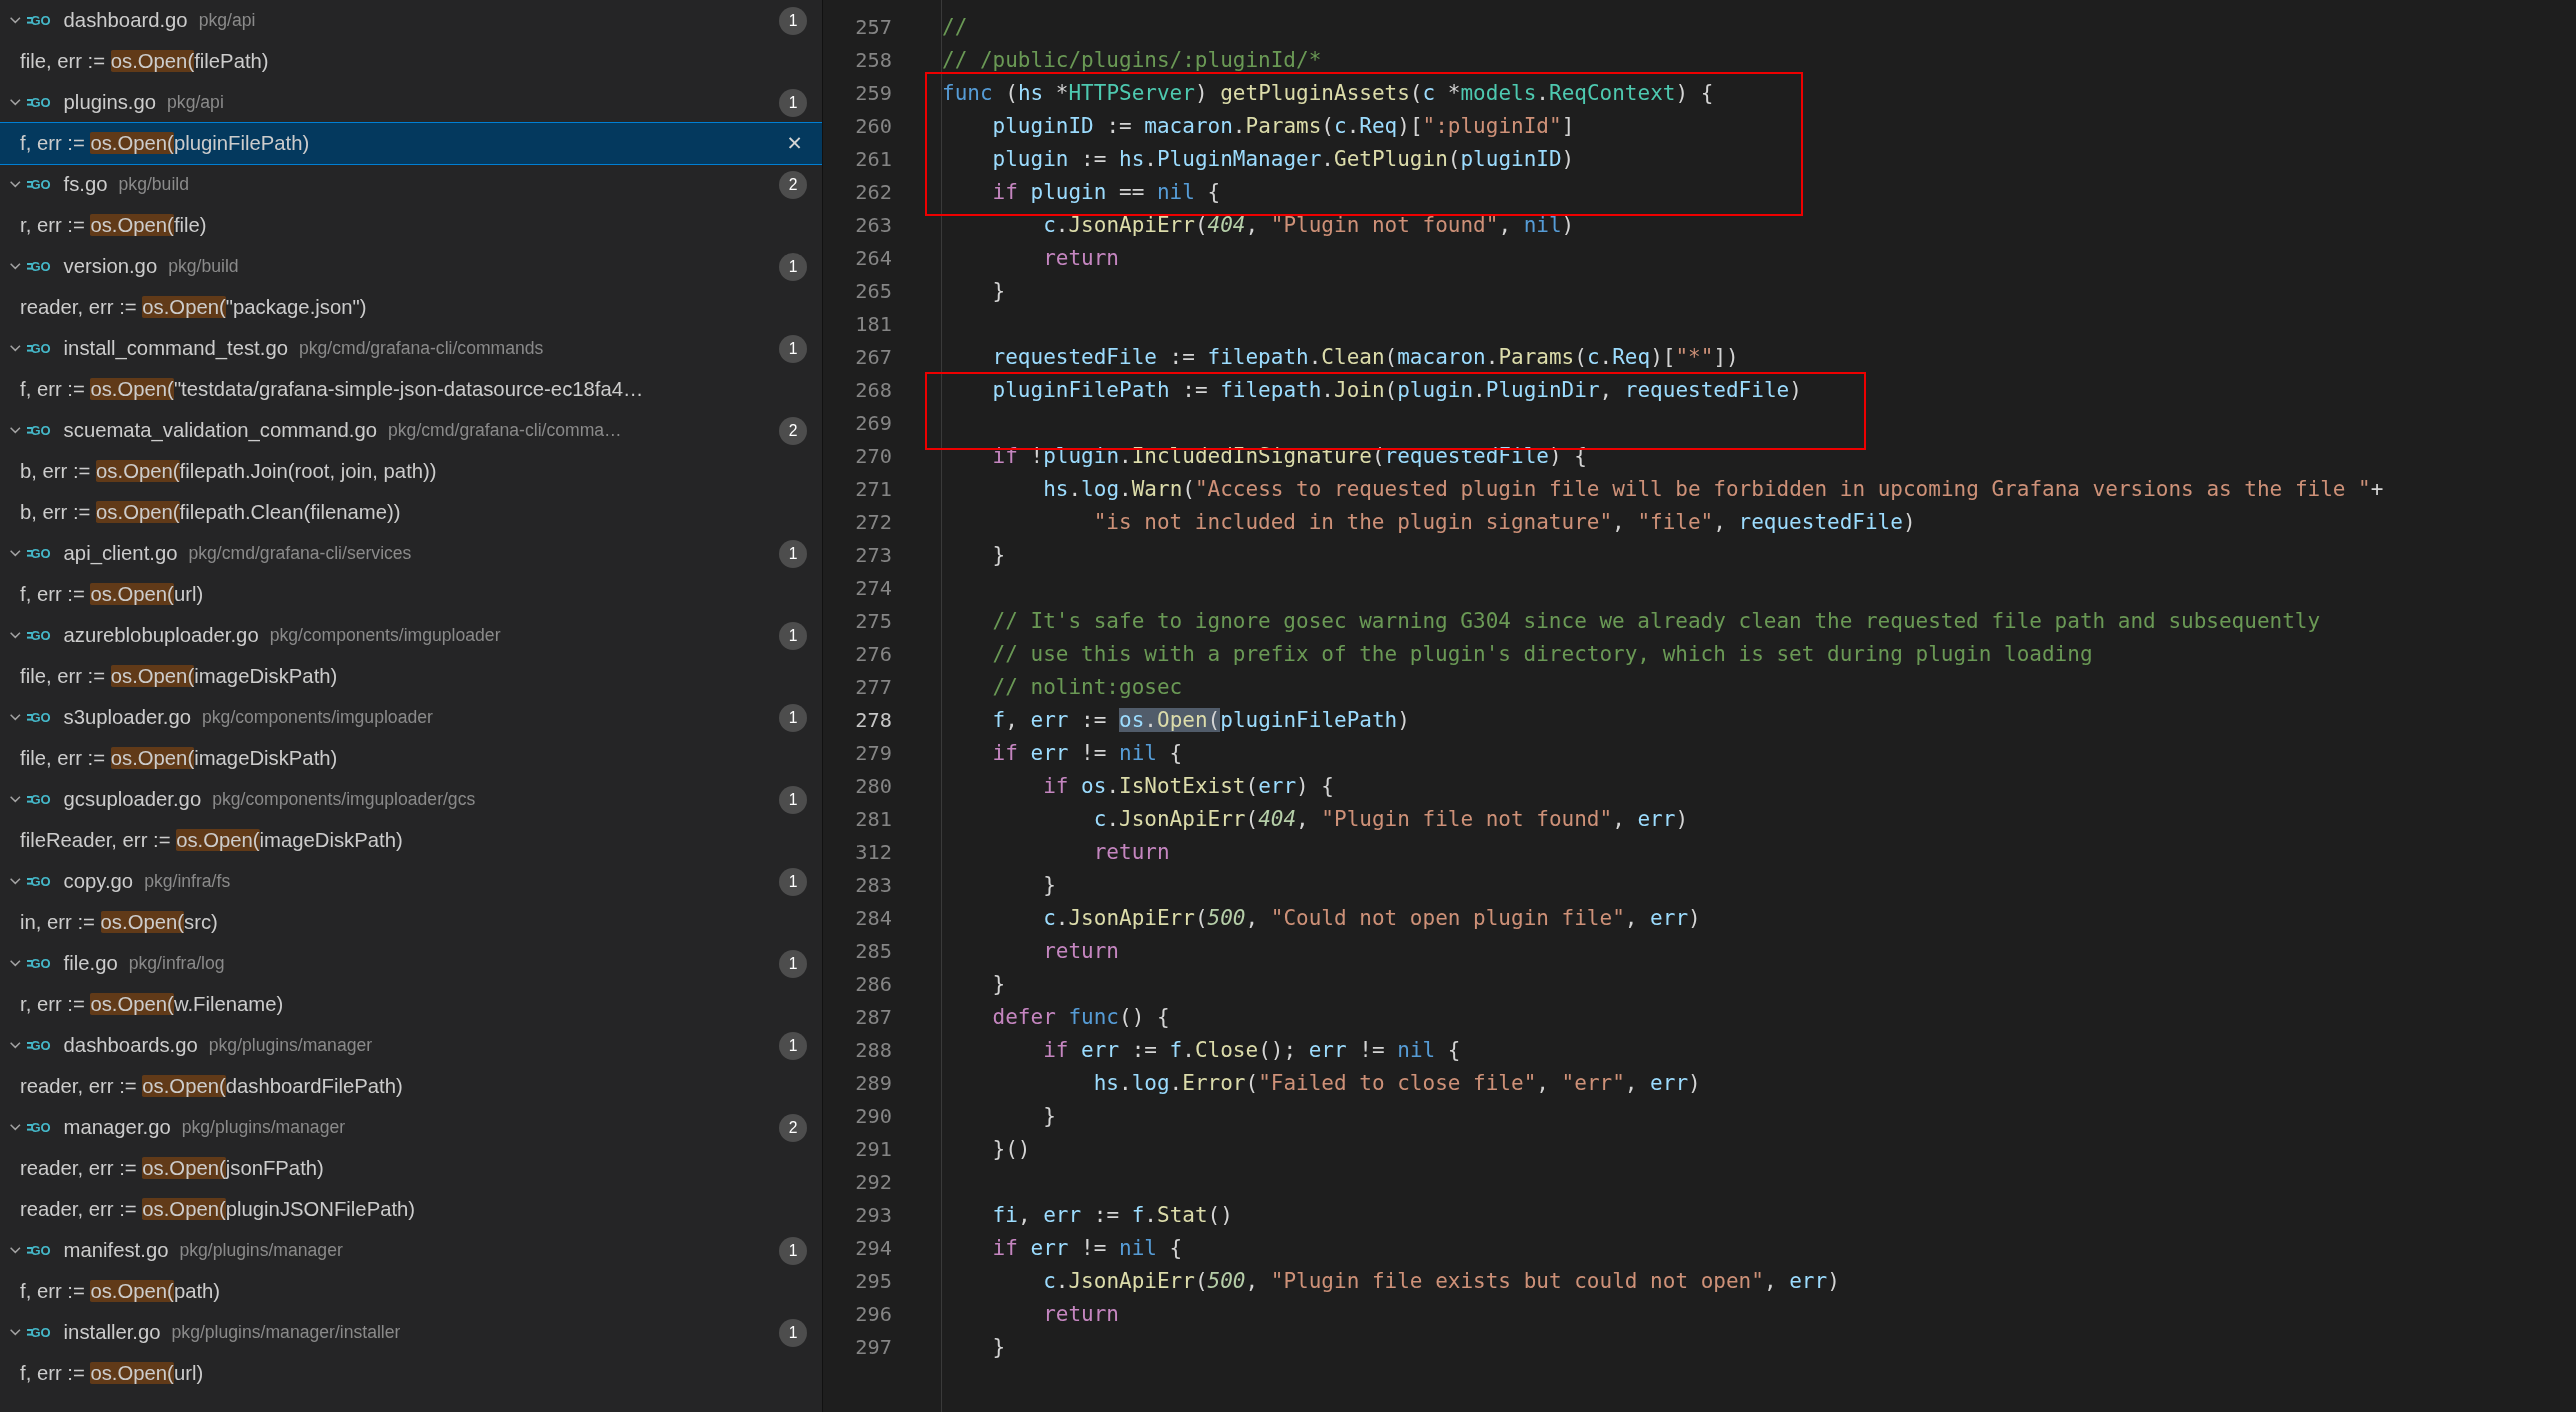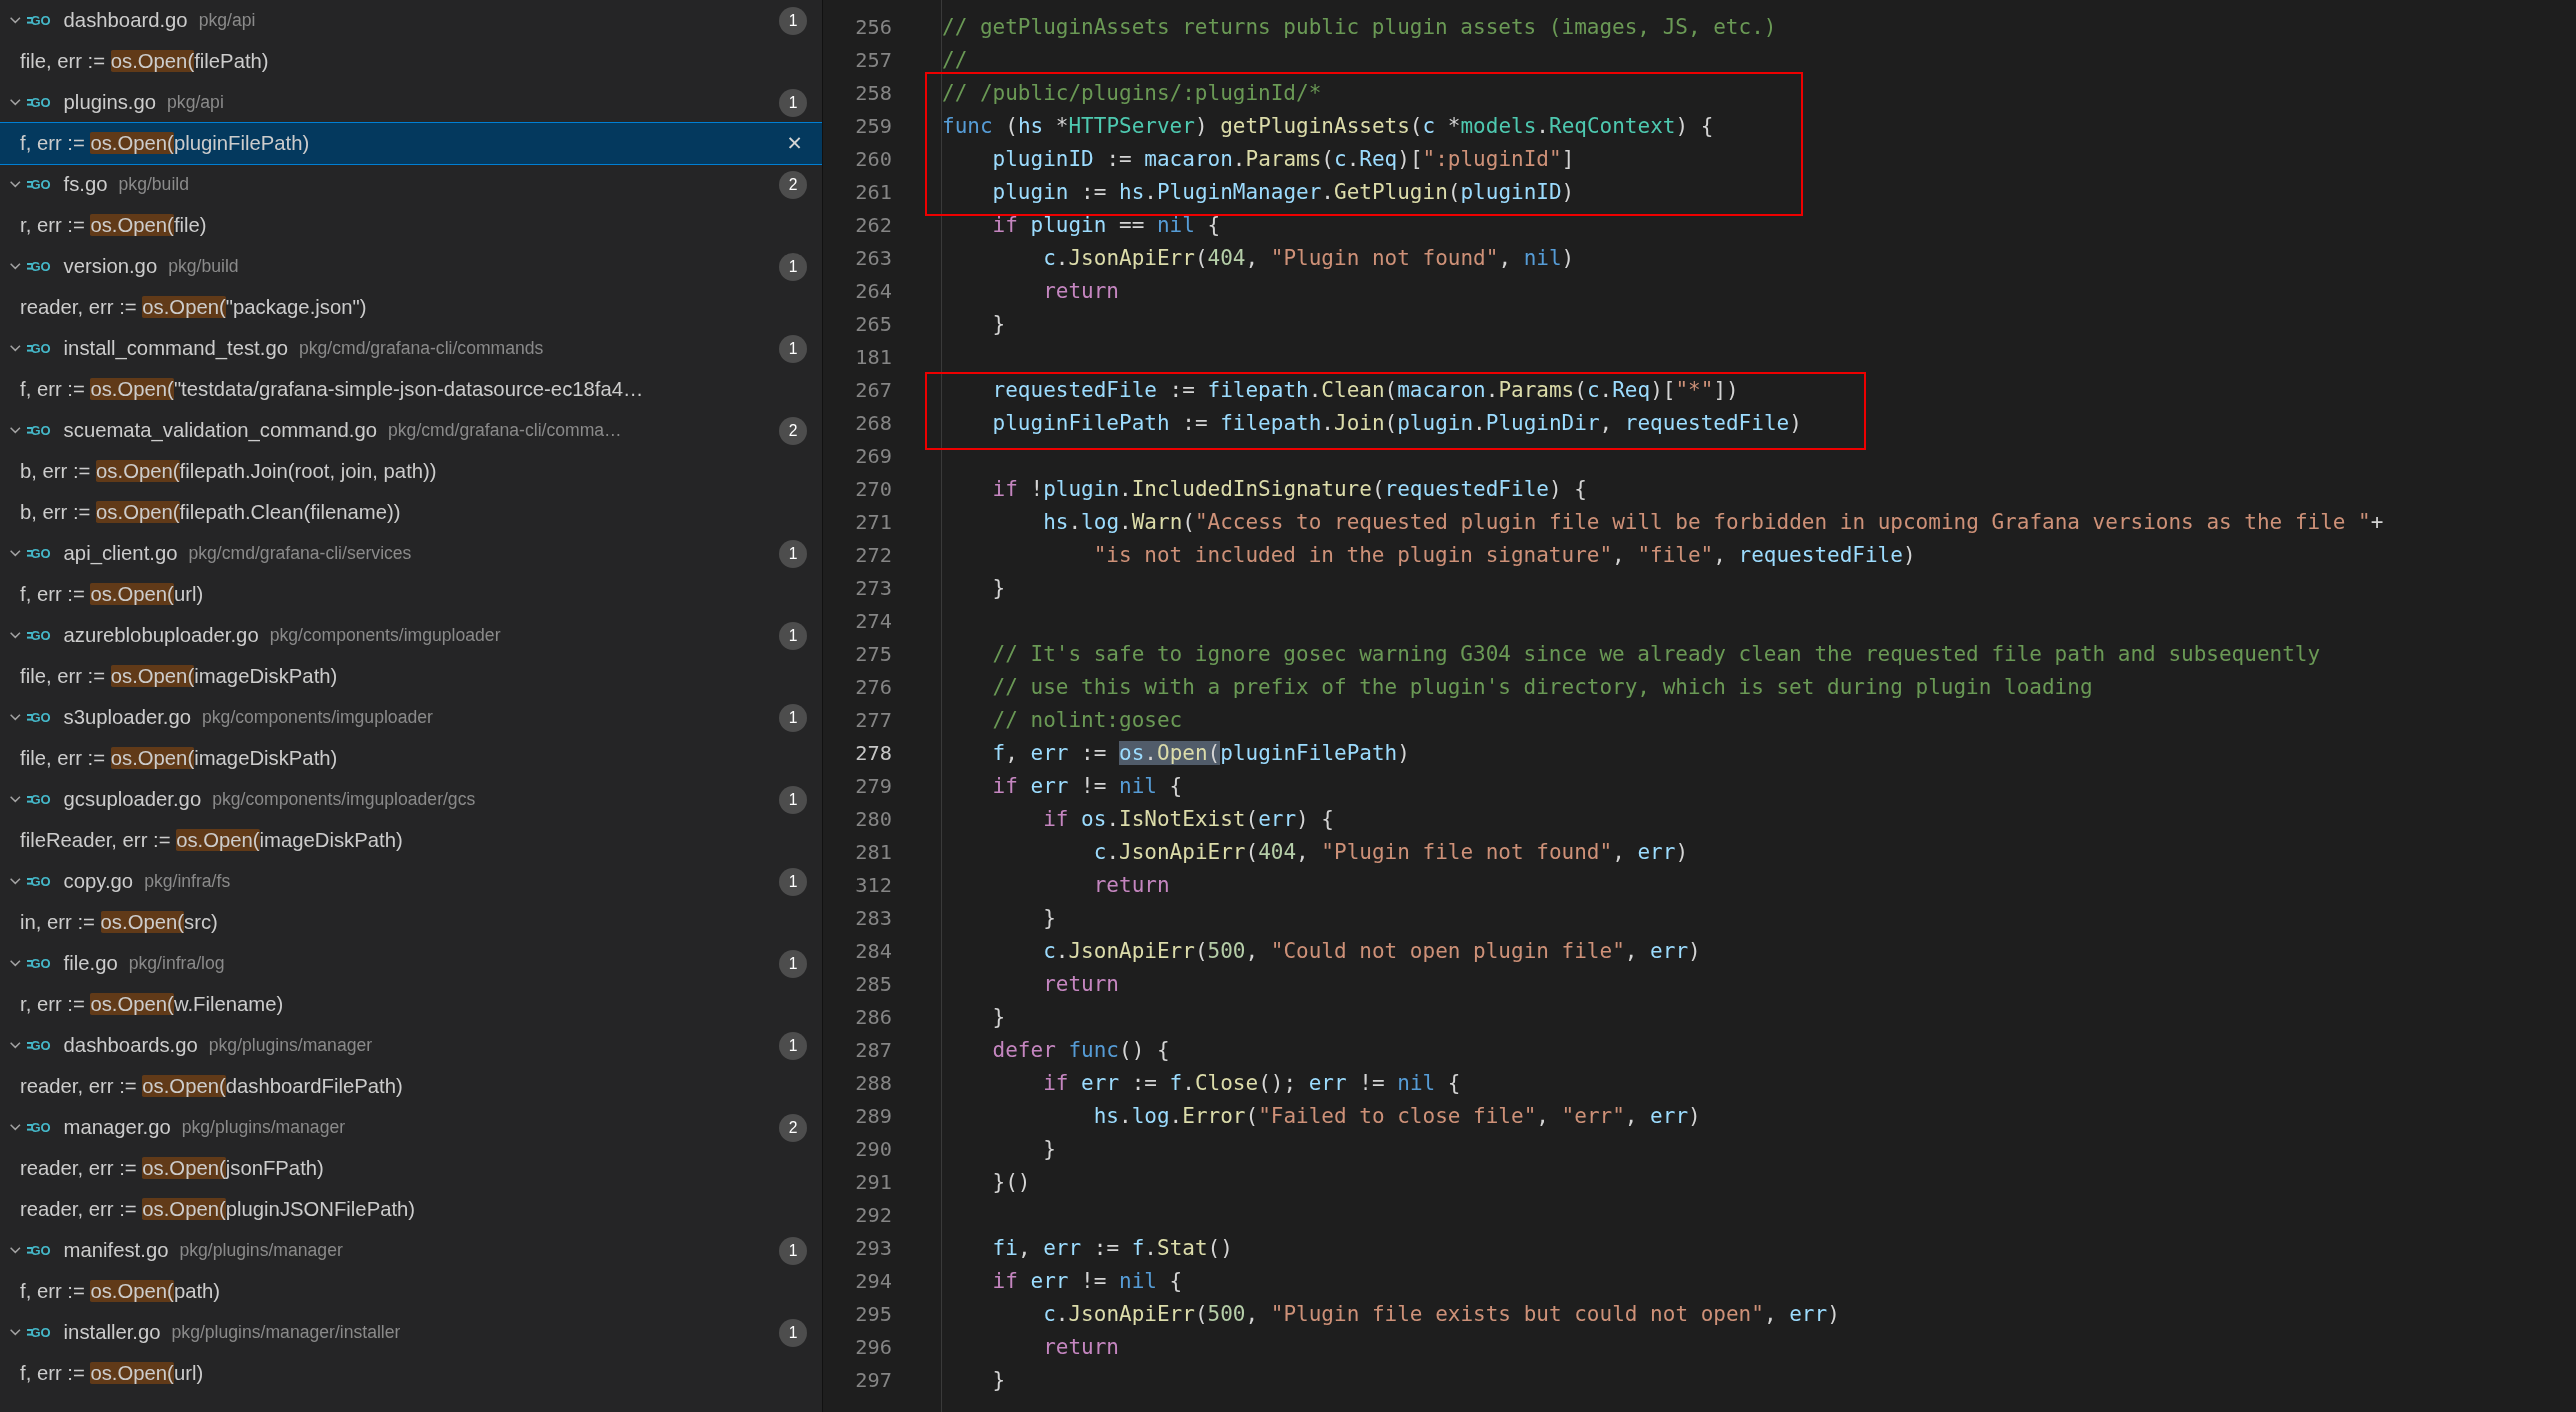--- a/index.html
+++ b/index.html
@@ -37,21 +37,21 @@
   
   .editor{position:relative;flex:1 1 auto;height:100%;background:var(--editor-bg);overflow:hidden;
           font-family:"DejaVu Sans Mono",monospace;font-size:21px;line-height:33px;}
   .lines{padding-top:11px;}
   .cline{display:flex;height:33px;white-space:pre;}
   .ln{width:69px;flex:none;text-align:right;color:var(--line-number);font-size:20.3px;user-select:none;}
   .cline.active .ln{color:var(--line-number-active);}
   .ltext{margin-left:50px;}
   .tok-cmt{color:var(--syn-cmt);} .tok-kw{color:var(--syn-kw);} .tok-kwb{color:var(--syn-kwb);}
   .tok-fn{color:var(--syn-fn);} .tok-var{color:var(--syn-var);} .tok-typ{color:var(--syn-typ);}
-  .tok-str{color:var(--syn-str);} .tok-num{color:var(--syn-num);} .tok-pun{color:var(--syn-pun);}
+  .tok-str{color:var(--syn-str);} .tok-num{color:var(--syn-num);font-style:italic;} .tok-pun{color:var(--syn-pun);}
   .hl{background:var(--match-bg-editor);}
   .guide{position:absolute;top:0;bottom:0;left:118px;width:0.9px;background:#3a3a3a;}
   .redbox{position:absolute;border:2.8px solid var(--annotation);pointer-events:none;}
 </style>
 </head>
 <body>
 
 <div class="app">
   <aside class="sidebar">
     <div id="results">
@@ -284,21 +284,20 @@
           <span class="badge">1</span>
         </div>
         <div class="row matchrow">
           <span class="mtext"><span>f, err := </span><span class="mhl">os.Open(</span><span>url)</span></span>
         </div>
       </div>
   </aside>
   <main class="editor">
     <div class="guide"></div>
     <div class="lines" id="codelines">
-        <div class="cline"><span class="ln">256</span><span class="ltext"><span class="tok-cmt">// getPluginAssets returns public plugin assets (images, JS, etc.)</span></span></div>
         <div class="cline"><span class="ln">257</span><span class="ltext"><span class="tok-cmt">//</span></span></div>
         <div class="cline"><span class="ln">258</span><span class="ltext"><span class="tok-cmt">// /public/plugins/:pluginId/*</span></span></div>
         <div class="cline"><span class="ln">259</span><span class="ltext"><span class="tok-kwb">func </span><span class="tok-pun">(</span><span class="tok-var">hs </span><span class="tok-pun">*</span><span class="tok-typ">HTTPServer</span><span class="tok-pun">) </span><span class="tok-fn">getPluginAssets</span><span class="tok-pun">(</span><span class="tok-var">c </span><span class="tok-pun">*</span><span class="tok-typ">models</span><span class="tok-pun">.</span><span class="tok-typ">ReqContext</span><span class="tok-pun">) {</span></span></div>
         <div class="cline"><span class="ln">260</span><span class="ltext"><span class="tok-pun">    </span><span class="tok-var">pluginID</span><span class="tok-pun"> := </span><span class="tok-var">macaron</span><span class="tok-pun">.</span><span class="tok-fn">Params</span><span class="tok-pun">(</span><span class="tok-var">c</span><span class="tok-pun">.</span><span class="tok-var">Req</span><span class="tok-pun">)[</span><span class="tok-str">":pluginId"</span><span class="tok-pun">]</span></span></div>
         <div class="cline"><span class="ln">261</span><span class="ltext"><span class="tok-pun">    </span><span class="tok-var">plugin</span><span class="tok-pun"> := </span><span class="tok-var">hs</span><span class="tok-pun">.</span><span class="tok-var">PluginManager</span><span class="tok-pun">.</span><span class="tok-fn">GetPlugin</span><span class="tok-pun">(</span><span class="tok-var">pluginID</span><span class="tok-pun">)</span></span></div>
         <div class="cline"><span class="ln">262</span><span class="ltext"><span class="tok-pun">    </span><span class="tok-kw">if </span><span class="tok-var">plugin</span><span class="tok-pun"> == </span><span class="tok-kwb">nil</span><span class="tok-pun"> {</span></span></div>
         <div class="cline"><span class="ln">263</span><span class="ltext"><span class="tok-pun">        </span><span class="tok-var">c</span><span class="tok-pun">.</span><span class="tok-fn">JsonApiErr</span><span class="tok-pun">(</span><span class="tok-num">404</span><span class="tok-pun">, </span><span class="tok-str">"Plugin not found"</span><span class="tok-pun">, </span><span class="tok-kwb">nil</span><span class="tok-pun">)</span></span></div>
         <div class="cline"><span class="ln">264</span><span class="ltext"><span class="tok-pun">        </span><span class="tok-kw">return</span></span></div>
         <div class="cline"><span class="ln">265</span><span class="ltext"><span class="tok-pun">    }</span></span></div>
         <div class="cline"><span class="ln">181</span><span class="ltext"></span></div>

